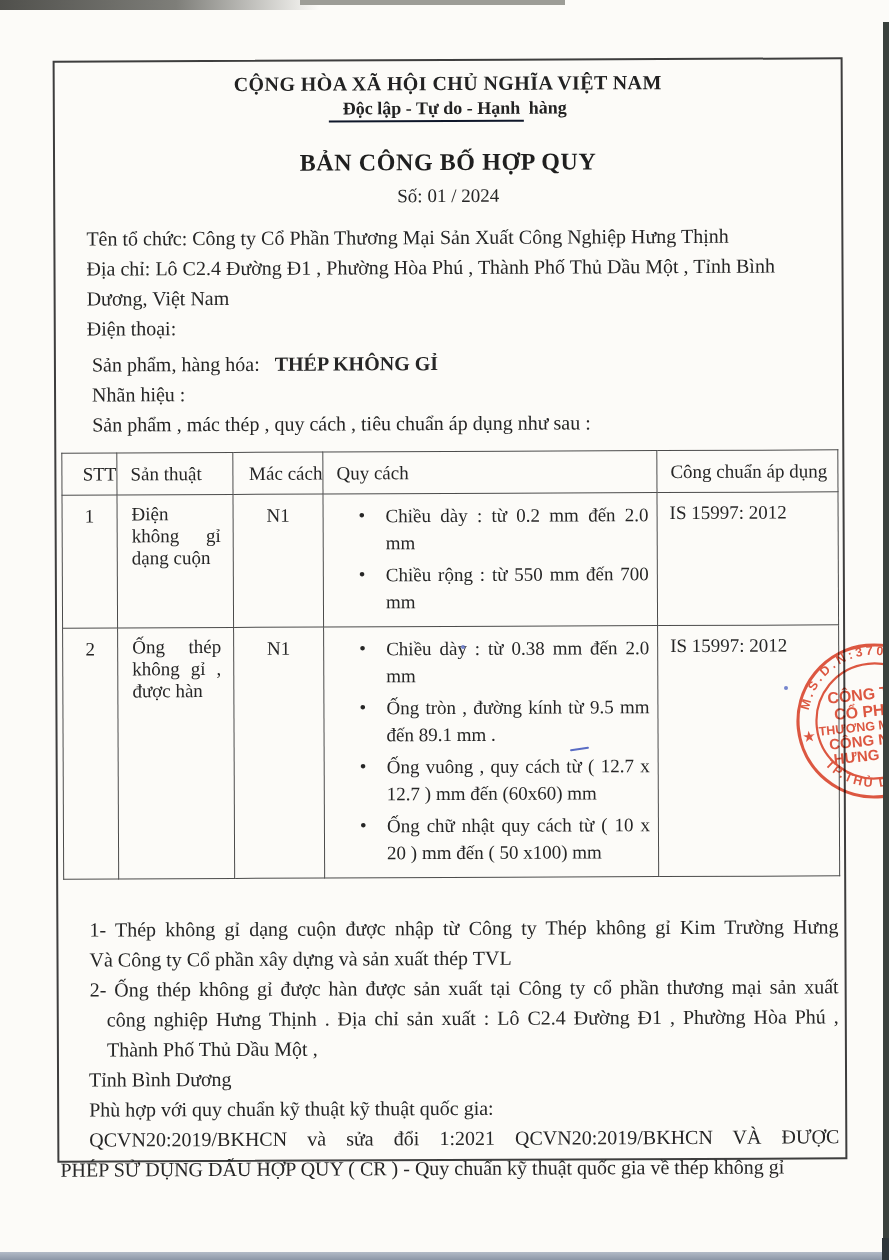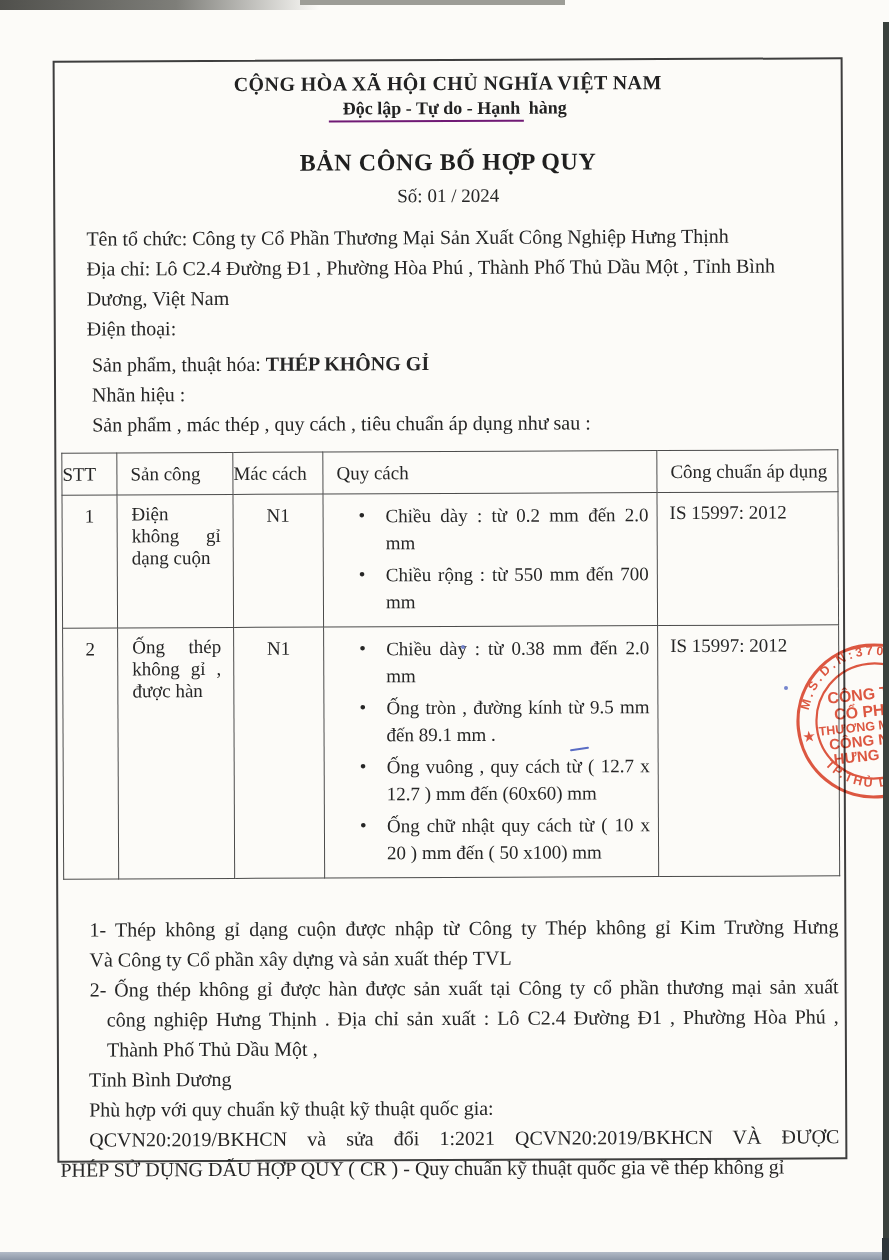--- a/index.html
+++ b/index.html
@@ -14,38 +14,38 @@
   .frame {
     position:absolute; left:55px; top:59px; width:786px; height:1098px;
     border:2px solid #3e3e3e;
     transform:rotate(-0.25deg);
     transform-origin:50% 50%;
     background:#fcfbf8;
   }
   .center { text-align:center; }
   .nat-title { margin-top:11px; font-size:20px; font-weight:bold; letter-spacing:.4px; color:#222; }
   .motto { margin-top:3px; font-size:18px; font-weight:bold; color:#222; }
-  .motto .ul { display:inline-block; border-bottom:2px solid #701a75; padding:0 4px 1px 14px; }
+  .motto .ul { display:inline-block; border-bottom:2px solid #0f172a; padding:0 4px 1px 14px; }
   .doc-title { margin-top:27px; font-size:24px; font-weight:bold; letter-spacing:.6px; color:#1f1f1f; }
   .doc-no { margin-top:9px; font-size:19px; }
   .bodytext { font-size:20px; line-height:30px; }
   .info1 { margin:15px 8px 0 31px; }
   .info2 { margin:6px 8px 0 36px; }
-  .b { font-weight:bold; }
+  .b { font-weight:bold;margin-left:10px; }
   
   table.spec {
     margin:13px 0 0 5px; border-collapse:collapse; table-layout:fixed;
     width:776px; font-size:19px; color:#262626;
   }
   table.spec col.c1{width:55px} table.spec col.c2{width:116px}
   table.spec col.c3{width:90px} table.spec col.c4{width:334px}
   table.spec col.c5{width:181px}
   table.spec th, table.spec td { border:1.5px solid #4c4c4c; font-weight:normal; }
   table.spec thead th { height:41px; vertical-align:middle; text-align:left; padding:0 0 0 13px; }
-  table.spec thead th.cc { text-align:left; padding:0; }
+  table.spec thead th.cc { text-align:right; padding:0; }
   table.spec td { vertical-align:top; }
   td.stt { text-align:center; padding-top:10px; }
   td.prod { padding:8px 12px 0 14px; text-align:justify; }
   td.grade { text-align:center; padding-top:10px; }
   td.spec-cell { padding:8px 8px 6px 28px; }
   td.std { padding:9px 8px 0 12px; }
   tr.r1 td { height:99px; }
   tr.r2 td { height:236px; }
   ul.bul { list-style:none; margin:0; padding:0; }
   ul.bul li {
@@ -95,37 +95,37 @@
     <div class="doc-title center">BẢN CÔNG BỐ HỢP QUY</div>
     <div class="doc-no center">Số: 01 / 2024</div>
 
     <div class="bodytext info1">
       <div>Tên tổ chức: Công ty Cổ Phần Thương Mại Sản Xuất Công Nghiệp Hưng Thịnh</div>
       <div>Địa chỉ: Lô C2.4 Đường Đ1 , Phường Hòa Phú , Thành Phố Thủ Dầu Một , Tỉnh Bình Dương, Việt Nam</div>
       <div>Điện thoại:</div>
     </div>
 
     <div class="bodytext info2">
-      <div><span>Sản phẩm, thuật hóa: </span><span class="b">THÉP KHÔNG GỈ</span></div>
+      <div><span>Sản phẩm, hàng hóa: </span><span class="b">THÉP KHÔNG GỈ</span></div>
       <div>Nhãn hiệu :</div>
       <div>Sản phẩm , mác thép , quy cách , tiêu chuẩn áp dụng như sau :</div>
     </div>
 
     <table class="spec">
       <colgroup>
           <col class="c1">
           <col class="c2">
           <col class="c3">
           <col class="c4">
           <col class="c5">
         </colgroup>
       <thead>
         <tr>
           <th class="cc">STT</th>
-          <th>Sản công</th>
+          <th>Sản thuật</th>
           <th class="cc">Mác cách</th>
           <th>Quy cách</th>
           <th>Công chuẩn áp dụng</th>
         </tr>
       </thead>
       <tbody>
         <tr class="r1">
           <td class="stt">1</td>
           <td class="prod">Điện không gỉ dạng cuộn</td>
           <td class="grade">N1</td>

